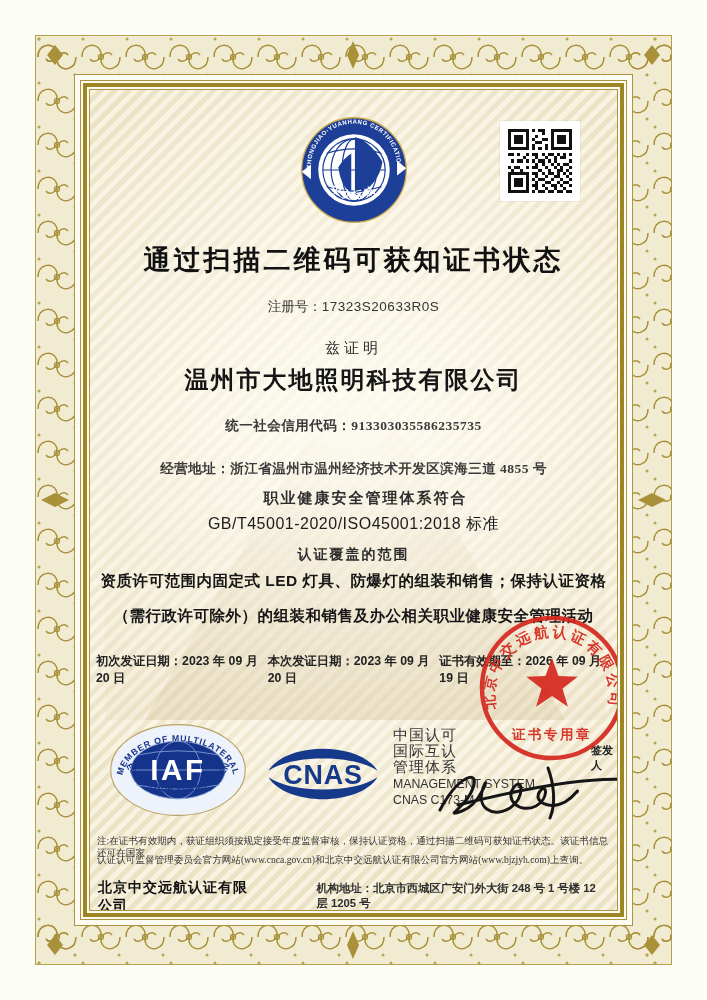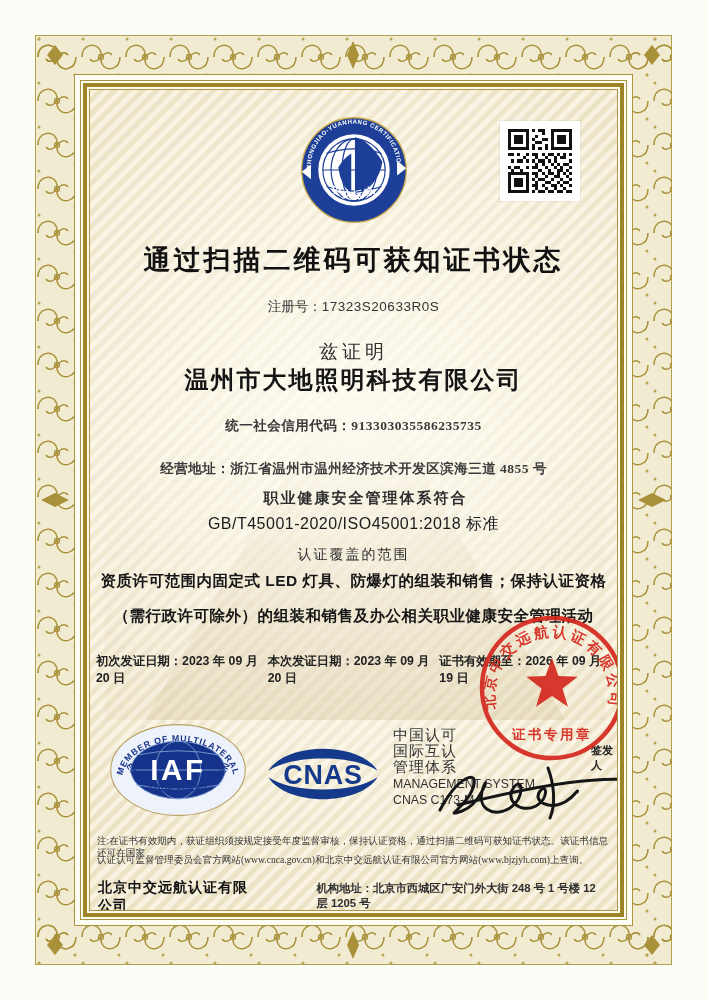--- a/index.html
+++ b/index.html
@@ -30,29 +30,29 @@
   .road{position:absolute;left:0;top:0;width:100%;height:100%;
     background:linear-gradient(to bottom, rgba(196,172,116,0) 0%, rgba(188,160,104,.38) 100%);
     clip-path:polygon(45% 0,55% 0,100% 100%,0 100%);}
   .roadside{position:absolute;left:-40px;top:40px;width:500px;height:290px;
     background:linear-gradient(to bottom, rgba(196,172,116,0) 0%, rgba(200,178,126,.2) 100%);}
   .logo-box{left:209px;top:25px;width:110px;height:110px;}
   .qr-box{left:410px;top:31px;width:80px;height:80px;background:#fff;display:flex;align-items:center;justify-content:center;box-shadow:0 0 0 1px rgba(0,0,0,.04);}
   .title{top:152px;font-size:27px;font-weight:bold;letter-spacing:3px;color:#111;}
   .reg-line{top:208px;font-size:13.5px;color:#333;}
   .reg-line .val{font-family:"Liberation Sans","DejaVu Sans",sans-serif;letter-spacing:.5px;}
-  .certify{top:249px;font-size:19px;letter-spacing:4px;color:#2e2e2e;}
+  .certify{top:249px;font-size:15px;letter-spacing:4px;color:#2e2e2e;}
   .company{top:274px;font-size:24px;font-weight:bold;letter-spacing:2px;color:#151515;}
   .info{font-size:13.5px;font-weight:600;color:#3a3a3a;letter-spacing:.5px;}
   .credit{top:327px;}
   .regaddr{top:349px;}
   .bizaddr{top:370px;}
   .system{top:399px;font-size:15px;font-weight:600;letter-spacing:2px;color:#2e2e2e;margin-left:24px;}
   .standard{top:424px;font-size:16px;font-weight:normal;color:#1c1c1c;letter-spacing:.5px;}
-  .scopehead{top:456px;font-size:14px;font-weight:400;letter-spacing:2px;color:#2e2e2e;}
+  .scopehead{top:456px;font-size:14px;font-weight:700;letter-spacing:2px;color:#2e2e2e;}
   .scope1{top:481px;font-size:15.5px;font-weight:bold;color:#161616;letter-spacing:.5px;}
   .scope2{top:516px;font-size:15.5px;font-weight:bold;color:#161616;letter-spacing:.5px;}
   .dates{top:563px;left:6px;right:6px;display:flex;justify-content:space-between;
     font-size:12.3px;font-weight:600;color:#222;}
   .seal{left:387px;top:523px;width:150px;height:150px;z-index:5;opacity:.92;}
   .iaf{left:18px;top:632px;width:140px;height:96px;}
   .cnas{left:172px;top:646px;width:122px;height:76px;}
   .acc-block{left:303px;top:637px;z-index:4;line-height:16.2px;}
   .acc-block .zh{font-size:15px;color:#333;letter-spacing:1px;}
   .acc-block .en{font-size:12.3px;color:#333;font-family:"Liberation Sans","DejaVu Sans",sans-serif;}

